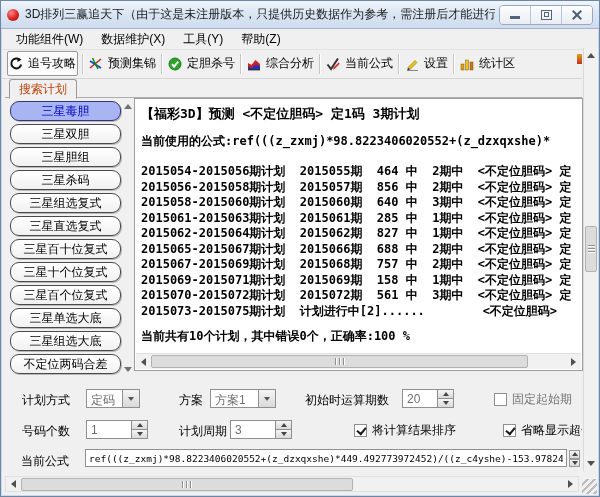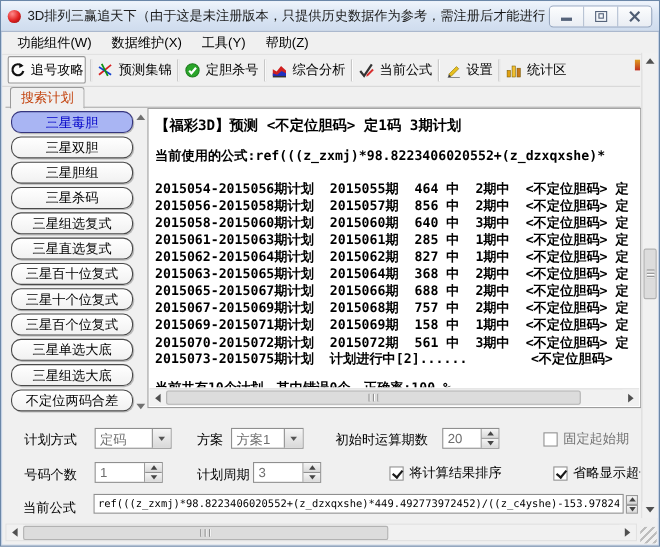--- a/index.html
+++ b/index.html
@@ -237,21 +237,20 @@
           <div class="plan-line">2015054-2015056期计划  2015055期  464 中  2期中  &lt;不定位胆码&gt; 定</div>
 
           <div class="plan-line">2015056-2015058期计划  2015057期  856 中  2期中  &lt;不定位胆码&gt; 定</div>
 
           <div class="plan-line">2015058-2015060期计划  2015060期  640 中  3期中  &lt;不定位胆码&gt; 定</div>
 
           <div class="plan-line">2015061-2015063期计划  2015061期  285 中  1期中  &lt;不定位胆码&gt; 定</div>
 
           <div class="plan-line">2015062-2015064期计划  2015062期  827 中  1期中  &lt;不定位胆码&gt; 定</div>
 
-          <div class="plan-line">2015063-2015065期计划  2015064期  368 中  2期中  &lt;不定位胆码&gt; 定</div>
 
           <div class="plan-line">2015065-2015067期计划  2015066期  688 中  2期中  &lt;不定位胆码&gt; 定</div>
 
           <div class="plan-line">2015067-2015069期计划  2015068期  757 中  2期中  &lt;不定位胆码&gt; 定</div>
 
           <div class="plan-line">2015069-2015071期计划  2015069期  158 中  1期中  &lt;不定位胆码&gt; 定</div>
 
           <div class="plan-line">2015070-2015072期计划  2015072期  561 中  3期中  &lt;不定位胆码&gt; 定</div>
 
           <div class="plan-line">2015073-2015075期计划  计划进行中[2]......        &lt;不定位胆码&gt;</div>
@@ -283,21 +282,21 @@
         <div class="grip-h"></div>
         <div class="grip-h"></div>
     </div>
     <div class="sb-btn" style="bottom:0;top:auto;">
         <div class="tri down"></div>
       </div>
   </div>
 
   <div class="bottom-panel">
     <div class="ctl-label" style="left:20px;top:19px;">计划方式</div>
-    <div class="combo" style="left:84px;top:16px;width:70px;">
+    <div class="combo" style="left:84px;top:16px;width:54px;">
       <div class="field-text">定码</div>
       <div class="combo-btn">
           <div class="tri down" style="border-top-color:#555;"></div>
         </div>
     </div>
     <div class="ctl-label" style="left:177px;top:19px;">方案</div>
     <div class="combo" style="left:208px;top:16px;width:66px;">
       <div class="field-text">方案1</div>
       <div class="combo-btn">
           <div class="tri down" style="border-top-color:#555;"></div>

